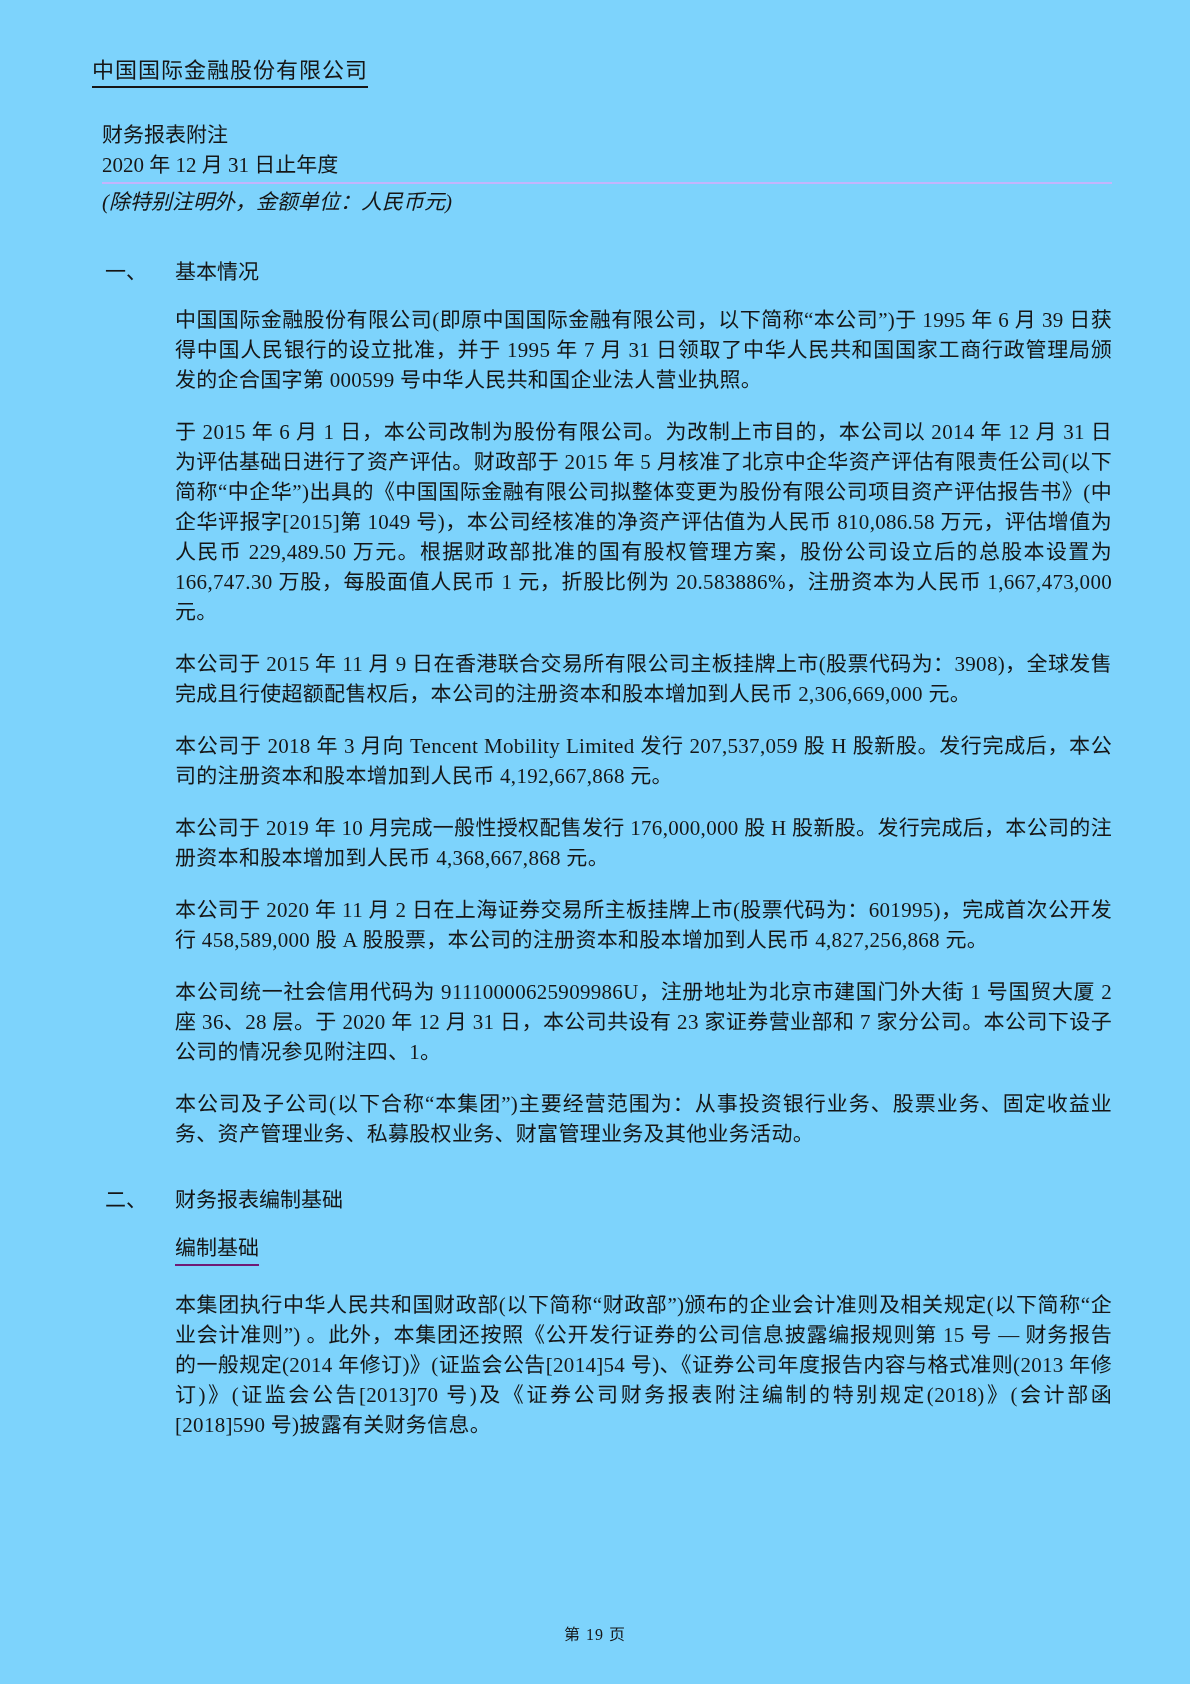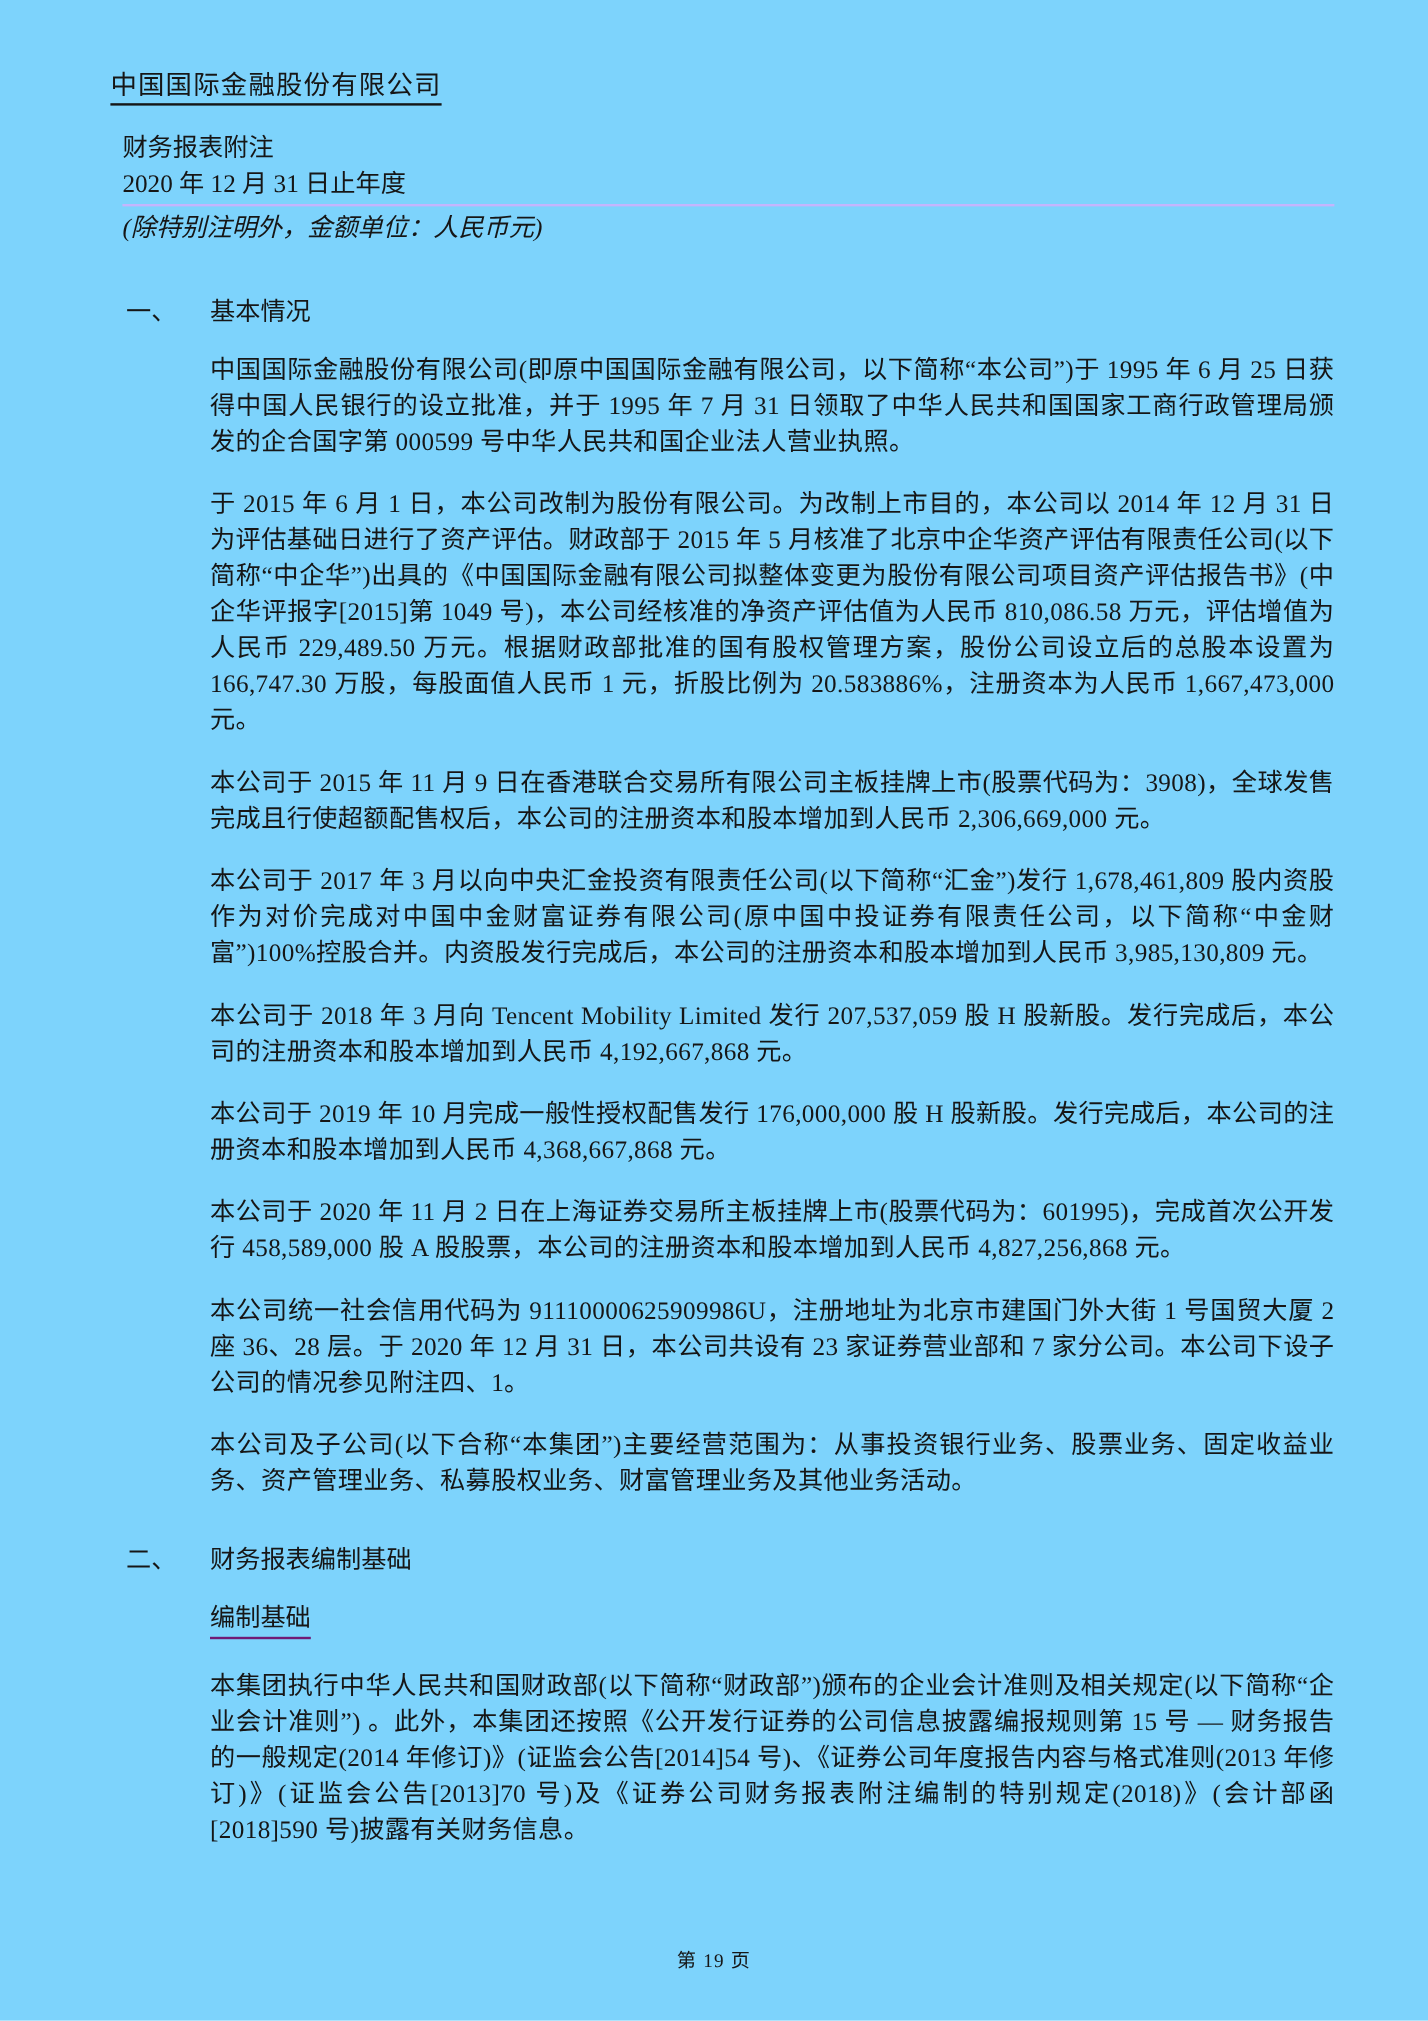--- a/index.html
+++ b/index.html
@@ -19,21 +19,21 @@
   .company {
     display: inline-block;
     font-size: 22px;
     line-height: 29px;
     letter-spacing: 1px;
     border-bottom: 2px solid #161616;
     padding-bottom: 1px;
   }
 
   .titleblock {
-    margin: 20px 0 0 10px;
+    margin: 32px 0 0 10px;
     font-size: 21px;
     line-height: 30px;
   }
   .period-line {
     border-bottom: 2px solid #c4b5fd;
     padding-bottom: 2px;
   }
   .currency-note {
     font-style: italic;
     margin-top: 3px;
@@ -88,24 +88,23 @@
   <div class="titleblock">
     <div>财务报表附注</div>
     <div class="period-line">2020 年 12 月 31 日止年度</div>
     <div class="currency-note">(除特别注明外，金额单位：人民币元)</div>
   </div>
 
   <section class="section first">
     <div class="sec-num">一、</div>
     <div class="sec-title">基本情况</div>
     <div class="sec-body">
-      <p class="para">中国国际金融股份有限公司(即原中国国际金融有限公司，以下简称“本公司”)于 1995 年 6 月 25 日获得中国人民银行的设立批准，并于 1995 年 7 月 31 日领取了中华人民共和国国家工商行政管理局颁发的企合国字第 000599 号中华人民共和国企业法人营业执照。</p>
+      <p class="para">中国国际金融股份有限公司(即原中国国际金融有限公司，以下简称“本公司”)于 1995 年 6 月 39 日获得中国人民银行的设立批准，并于 1995 年 7 月 31 日领取了中华人民共和国国家工商行政管理局颁发的企合国字第 000599 号中华人民共和国企业法人营业执照。</p>
       <p class="para">于 2015 年 6 月 1 日，本公司改制为股份有限公司。为改制上市目的，本公司以 2014 年 12 月 31 日为评估基础日进行了资产评估。财政部于 2015 年 5 月核准了北京中企华资产评估有限责任公司(以下简称“中企华”)出具的《中国国际金融有限公司拟整体变更为股份有限公司项目资产评估报告书》(中企华评报字[2015]第 1049 号)，本公司经核准的净资产评估值为人民币 810,086.58 万元，评估增值为人民币 229,489.50 万元。根据财政部批准的国有股权管理方案，股份公司设立后的总股本设置为 166,747.30 万股，每股面值人民币 1 元，折股比例为 20.583886%，注册资本为人民币 1,667,473,000 元。</p>
       <p class="para">本公司于 2015 年 11 月 9 日在香港联合交易所有限公司主板挂牌上市(股票代码为：3908)，全球发售完成且行使超额配售权后，本公司的注册资本和股本增加到人民币 2,306,669,000 元。</p>
-      <p class="para">本公司于 2017 年 3 月以向中央汇金投资有限责任公司(以下简称“汇金”)发行 1,678,461,809 股内资股作为对价完成对中国中金财富证券有限公司(原中国中投证券有限责任公司，以下简称“中金财富”)100%控股合并。内资股发行完成后，本公司的注册资本和股本增加到人民币 3,985,130,809 元。</p>
       <p class="para">本公司于 2018 年 3 月向 Tencent Mobility Limited 发行 207,537,059 股 H 股新股。发行完成后，本公司的注册资本和股本增加到人民币 4,192,667,868 元。</p>
       <p class="para">本公司于 2019 年 10 月完成一般性授权配售发行 176,000,000 股 H 股新股。发行完成后，本公司的注册资本和股本增加到人民币 4,368,667,868 元。</p>
       <p class="para">本公司于 2020 年 11 月 2 日在上海证券交易所主板挂牌上市(股票代码为：601995)，完成首次公开发行 458,589,000 股 A 股股票，本公司的注册资本和股本增加到人民币 4,827,256,868 元。</p>
       <p class="para">本公司统一社会信用代码为 91110000625909986U，注册地址为北京市建国门外大街 1 号国贸大厦 2 座 36、28 层。于 2020 年 12 月 31 日，本公司共设有 23 家证券营业部和 7 家分公司。本公司下设子公司的情况参见附注四、1。</p>
       <p class="para">本公司及子公司(以下合称“本集团”)主要经营范围为：从事投资银行业务、股票业务、固定收益业务、资产管理业务、私募股权业务、财富管理业务及其他业务活动。</p>
     </div>
   </section>
 
   <section class="section second">
     <div class="sec-num">二、</div>

